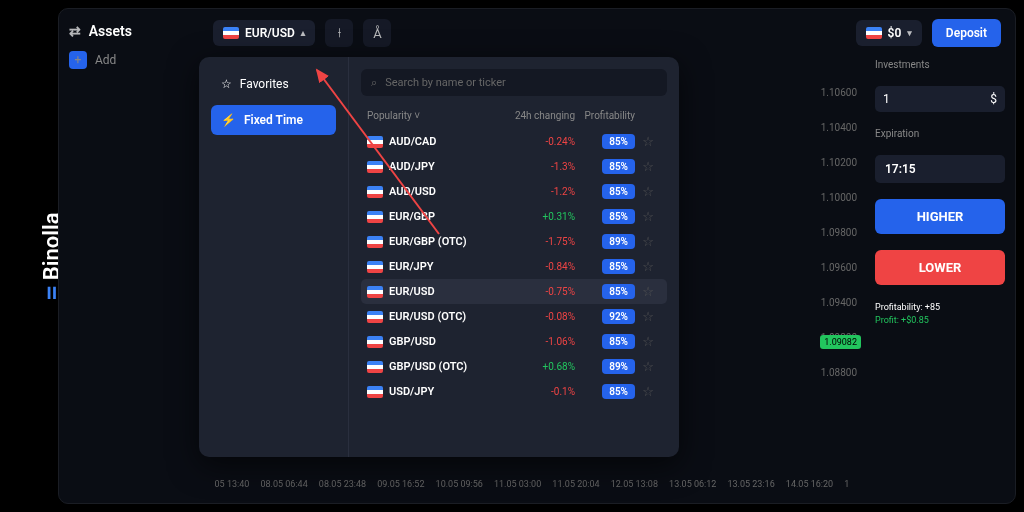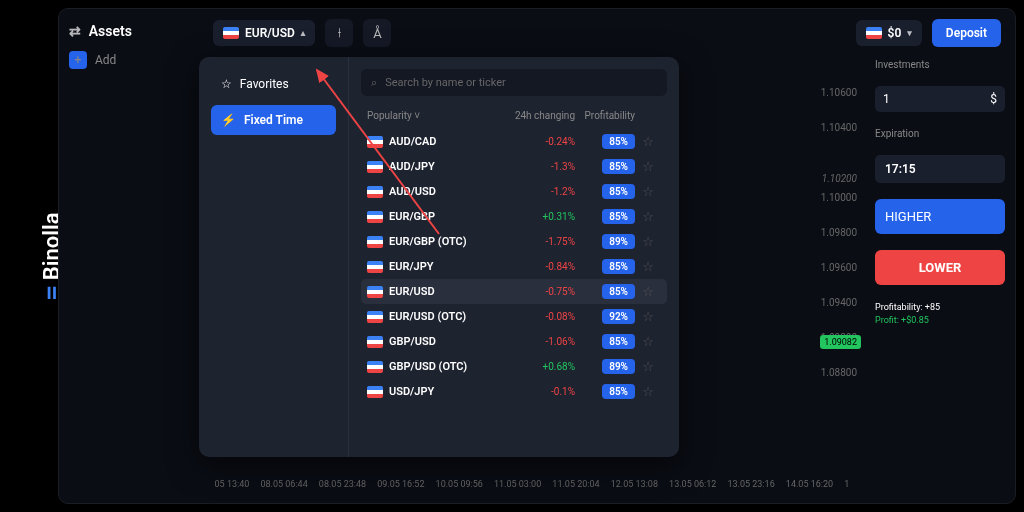--- a/index.html
+++ b/index.html
@@ -23,21 +23,21 @@
 .deposit-btn{background:#2563eb;padding:7px 14px;border-radius:6px;font-size:12px;font-weight:600}
 .chart-area{position:absolute;left:0;top:48px;right:150px;bottom:30px}
 .y-axis{position:absolute;right:4px;top:0;bottom:0;width:50px;font-size:10px;color:#666}
 .y-tick{position:absolute;right:4px}
 .y-marker{position:absolute;right:0;background:#22c55e;color:#000;font-size:9px;padding:2px 4px;border-radius:3px}
 .x-axis{position:absolute;left:0;right:150px;bottom:8px;height:16px;display:flex;justify-content:space-around;font-size:9px;color:#666;padding:0 10px}
 .right-panel{position:absolute;right:10px;top:50px;width:130px;display:flex;flex-direction:column;gap:16px}
 .panel-label{font-size:10px;color:#888}
 .inv-input{background:#1a1f2e;border-radius:5px;padding:6px 8px;display:flex;justify-content:space-between;font-size:12px}
 .exp-box{background:#1a1f2e;border-radius:5px;padding:7px 10px;font-size:12px;font-weight:600}
-.higher-btn{background:#2563eb;padding:10px;border-radius:6px;font-size:13px;font-weight:400}
+.higher-btn{background:#2563eb;padding:10px;border-radius:6px;text-align:center;font-size:13px;font-weight:700}
 .lower-btn{background:#ef4444;padding:10px;border-radius:6px;text-align:center;font-size:13px;font-weight:700}
 .profit-info{font-size:9px;text-align:left;line-height:1.4}
 .profit-green{color:#22c55e}
 .dropdown{position:absolute;left:140px;top:48px;width:480px;height:400px;background:#1e2330;border-radius:10px;display:flex;box-shadow:0 8px 30px rgba(0,0,0,.6);z-index:10}
 .dd-left{width:150px;padding:12px;border-right:1px solid #2a2f3e}
 .dd-tab{padding:8px 10px;border-radius:6px;display:flex;align-items:center;gap:8px;font-size:12px;margin-bottom:6px}
 .dd-tab.active{background:#2563eb;font-weight:600}
 .dd-right{flex:1;padding:12px;overflow:hidden}
 .search{background:#141823;border-radius:6px;padding:7px 10px;display:flex;align-items:center;gap:8px;font-size:11px;color:#666;margin-bottom:10px}
 .cols{display:flex;font-size:10px;color:#888;padding:4px 6px;margin-bottom:4px}
@@ -96,21 +96,21 @@
         <span>$0</span>
         <span class="caret">▾</span>
       </div>
       <div class="deposit-btn">Deposit</div>
     </div>
 
     <div class="chart-area">
       <div class="y-axis" id="yaxis">
           <div class="y-tick" style="top: 30px;">1.10600</div>
           <div class="y-tick" style="top: 65px;">1.10400</div>
-          <div class="y-tick" style="top: 116px; font-style: italic;">1.10200</div>
+          <div class="y-tick" style="top: 100px;">1.10200</div>
           <div class="y-tick" style="top: 135px;">1.10000</div>
           <div class="y-tick" style="top: 170px;">1.09800</div>
           <div class="y-tick" style="top: 205px;">1.09600</div>
           <div class="y-tick" style="top: 240px;">1.09400</div>
           <div class="y-tick" style="top: 275px;">1.09200</div>
           <div class="y-tick" style="top: 310px;">1.08800</div>
           <div class="y-marker" style="top: 278px;">1.09082</div>
         </div>
     </div>
     <div class="x-axis" id="xaxis">

